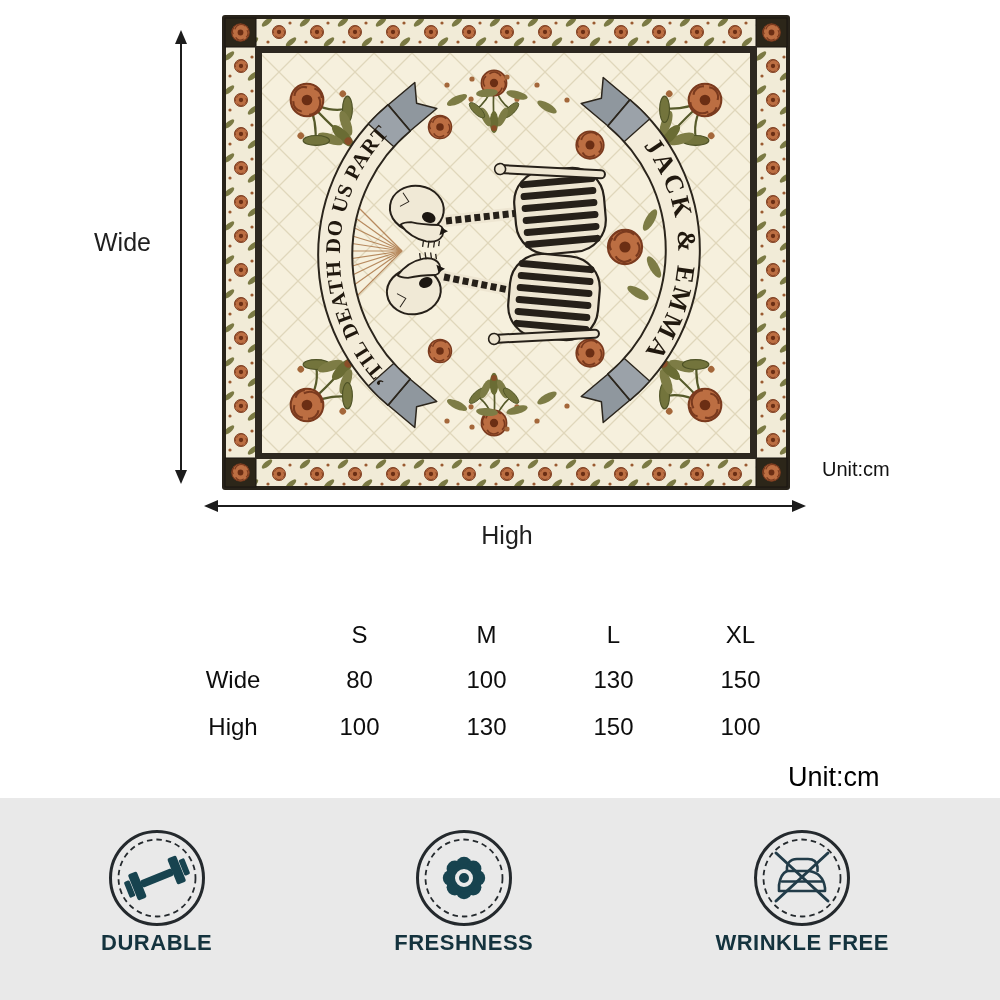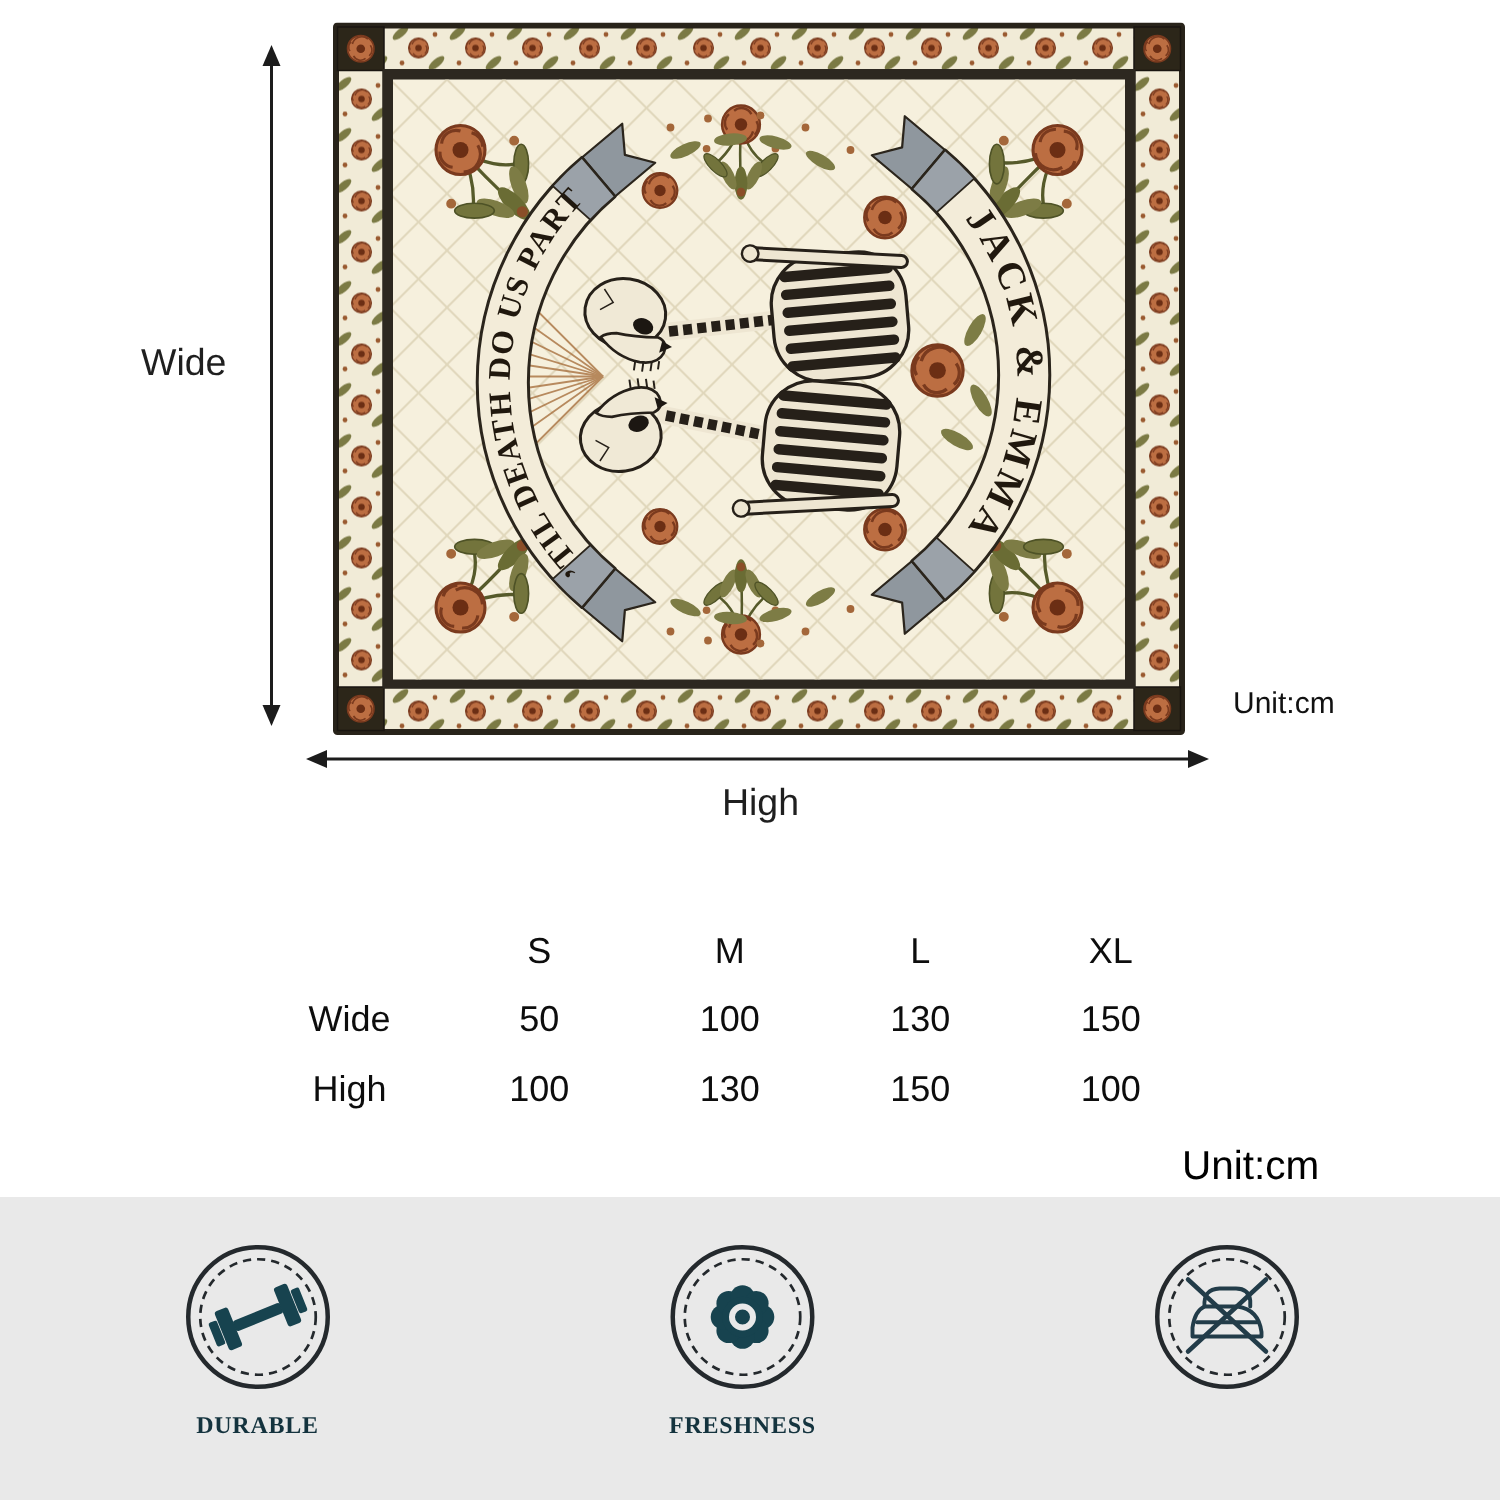--- a/index.html
+++ b/index.html
@@ -10,21 +10,21 @@
   .unit-small{font-size:20px;color:#111;}
   .unit-big{font-size:27px;color:#000;}
   .size-table{position:absolute;left:170px;top:614px;display:grid;
               grid-template-columns:126px 127px 127px 127px 127px;
               grid-template-rows:42px 47px 47px;align-items:center;}
   .size-table .cell{text-align:center;font-size:24px;color:#0d0d0d;}
   .feature-bar{position:absolute;left:0;top:798px;width:1000px;height:202px;
                background:#e9e9e9;display:flex;justify-content:space-around;
                align-items:flex-start;padding:30px 20px 0 10px;box-sizing:border-box;}
   .feature{display:flex;flex-direction:column;align-items:center;}
-  .feature .flabel{margin-top:14px;font-size:16px;font-weight:700;letter-spacing:.5px;color:#14333e;font-family:Liberation Serif, serif;}
+  .feature .flabel{margin-top:2px;font-size:22px;font-weight:700;letter-spacing:.5px;color:#14333e;}
   .quilt{position:absolute;left:222px;top:15px;width:568px;height:475px;}
 </style>
 </head>
 <body>
 
 <div class="canvas">
 
   <svg class="quilt" viewBox="0 0 568 475">
     <defs>
       <pattern id="q-quilting" width="38" height="38" patternUnits="userSpaceOnUse">
@@ -227,21 +227,21 @@
   <div class="abs unit-small" style="left:822px;top:458px">Unit:cm</div>
 
   <div class="size-table">
     <div class="cell"></div>
     <div class="cell">S</div>
     <div class="cell">M</div>
     <div class="cell">L</div>
     <div class="cell">XL</div>
 
     <div class="cell">Wide</div>
-    <div class="cell">50</div>
+    <div class="cell">80</div>
     <div class="cell">100</div>
     <div class="cell">130</div>
     <div class="cell">150</div>
 
     <div class="cell">High</div>
     <div class="cell">100</div>
     <div class="cell">130</div>
     <div class="cell">150</div>
     <div class="cell">100</div>
   </div>
@@ -289,17 +289,18 @@
         <circle cx="50" cy="50" r="46.5" fill="none" stroke="#24292d" stroke-width="3"></circle>
         <circle cx="50" cy="50" r="38.5" fill="none" stroke="#24292d" stroke-width="1.8" stroke-dasharray="5.5 4"></circle>
         <g fill="none" stroke="#223c49" stroke-width="2.6" stroke-linecap="round" stroke-linejoin="round">
           <path d="M27,63 L73,63 L73,60 Q71,45 57,43 L35,43 Q28.5,46 27,57 Z"></path>
           <path d="M35,43 Q34,31.5 45,31 L56,31 Q64.5,31 65.5,39 L65.5,43"></path>
           <line x1="30" y1="53.5" x2="70" y2="53.5"></line>
           <line x1="24" y1="25" x2="76" y2="73" stroke-width="3"></line>
           <line x1="76" y1="25" x2="24" y2="73" stroke-width="3"></line>
         </g>
       </svg>
+      <div class="flabel">WRINKLE FREE</div>
     </div>
 
 
   </div>
 </div>
 
 </body></html>

